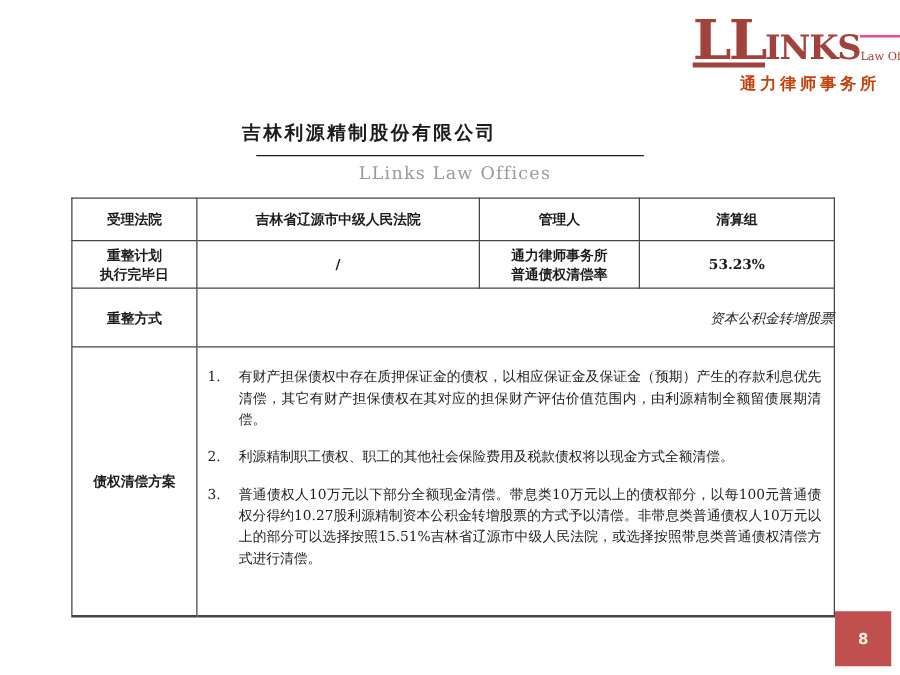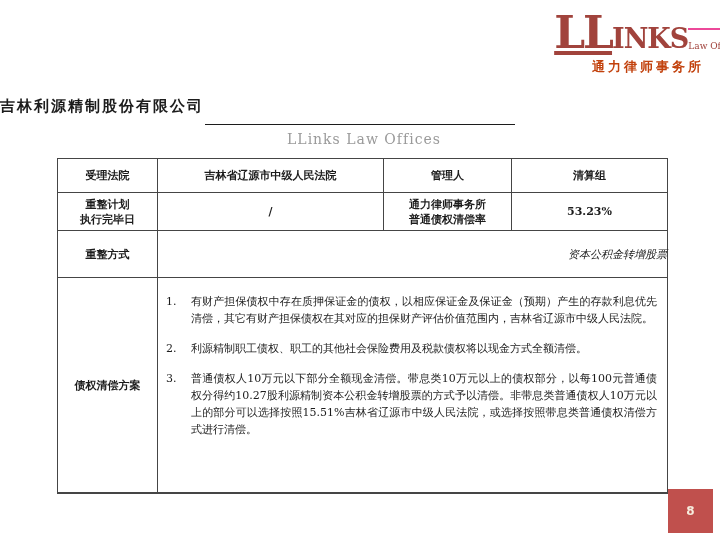--- a/index.html
+++ b/index.html
@@ -9,21 +9,21 @@
   }
   
   .logo{position:absolute;top:14px;right:6px;width:132px;text-align:center;color:#A1433C;}
   .logo-top{display:flex;justify-content:center;align-items:flex-end;line-height:0.85;}
   .logo-ll{font-size:44px;font-weight:bold;letter-spacing:-2px;text-decoration:underline;}
   .logo-inks-col{display:flex;align-items:stretch;}
   .logo-inks{font-size:27px;font-weight:bold;letter-spacing:-1px;line-height:0.95;}
   .logo-law{font-size:9px;border-top:2px solid #ec4899;margin-top:2px;padding-top:13px;white-space:nowrap;}
   .logo-cn{margin-top:7px;font-size:13px;letter-spacing:3px;color:#c2410c;font-weight:bold;white-space:nowrap;}
   
-  .title{position:absolute;top:97px;left:0;width:591px;text-align:left;
+  .title{position:absolute;top:97px;left:0;width:591px;text-align:center;
          font-size:15px;font-weight:bold;letter-spacing:2px;}
   .title-underline{position:absolute;top:124px;left:205px;width:310px;border-bottom:1.5px solid #1c1c1c;}
   .subtitle{position:absolute;top:131px;left:4px;width:720px;text-align:center;
             font-size:14px;color:#9a9a9a;letter-spacing:1px;}
   
   table.main{position:absolute;left:57px;top:158px;width:610px;border-collapse:collapse;table-layout:fixed;}
   table.main td{border:1px solid #454545;font-size:11px;vertical-align:middle;padding:0;}
   td.lbl{font-weight:bold;font-size:12px;text-align:center;}
   td.val{text-align:center;font-weight:bold;}
   td.val-left{text-align:right;padding-left:10px;font-style:italic;}
@@ -96,21 +96,21 @@
     <tr class="r4">
       <td class="lbl">重整方式</td>
       <td class="val-left" colspan="3">资本公积金转增股票</td>
     </tr>
     <tr class="r5">
       <td class="lbl">债权清偿方案</td>
       <td class="plan-cell" colspan="3">
         <div class="plan-list">
           <div class="plan-item">
             <span class="plan-num">1.</span>
-            <span class="plan-text">有财产担保债权中存在质押保证金的债权，以相应保证金及保证金（预期）产生的存款利息优先清偿，其它有财产担保债权在其对应的担保财产评估价值范围内，吉林省辽源市中级人民法院。</span>
+            <span class="plan-text">有财产担保债权中存在质押保证金的债权，以相应保证金及保证金（预期）产生的存款利息优先清偿，其它有财产担保债权在其对应的担保财产评估价值范围内，由利源精制全额留债展期清偿。</span>
           </div>
           <div class="plan-item">
             <span class="plan-num">2.</span>
             <span class="plan-text">利源精制职工债权、职工的其他社会保险费用及税款债权将以现金方式全额清偿。</span>
           </div>
           <div class="plan-item">
             <span class="plan-num">3.</span>
             <span class="plan-text">普通债权人10万元以下部分全额现金清偿。带息类10万元以上的债权部分，以每100元普通债权分得约10.27股利源精制资本公积金转增股票的方式予以清偿。非带息类普通债权人10万元以上的部分可以选择按照15.51%吉林省辽源市中级人民法院，或选择按照带息类普通债权清偿方式进行清偿。</span>
           </div>
         </div>

